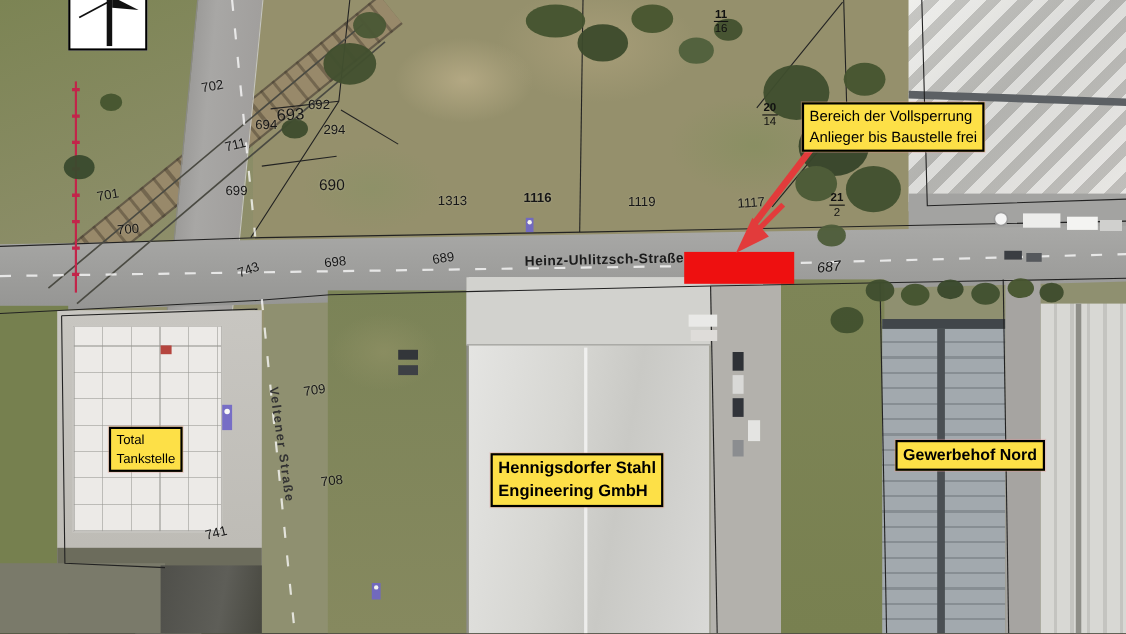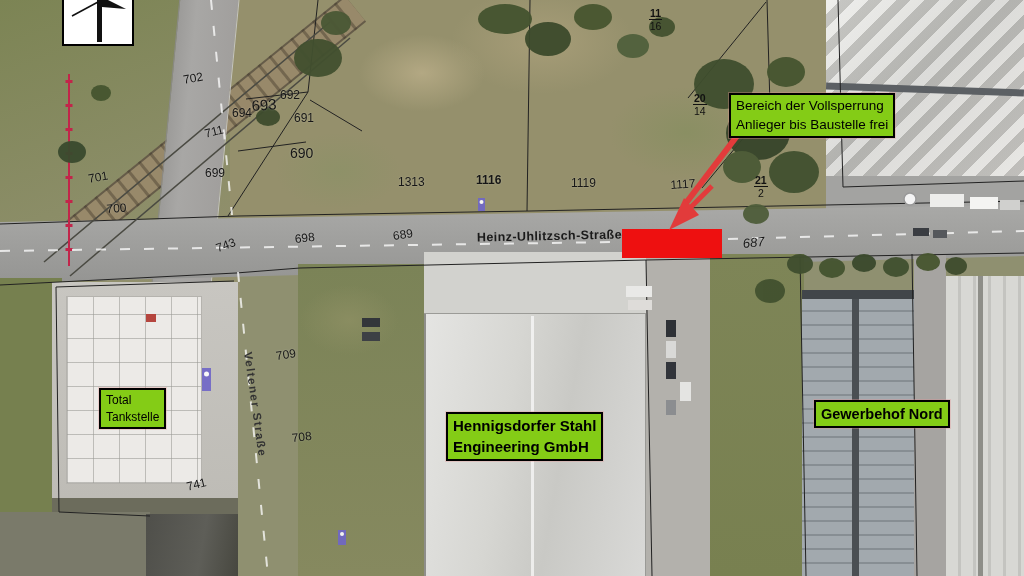--- a/index.html
+++ b/index.html
@@ -66,21 +66,21 @@
   #closure-marker{position:absolute;left:622px;top:229px;width:100px;height:29px;z-index:3;}
   .street-label{position:absolute;z-index:5;color:#1b1b1b;white-space:nowrap;}
   #heinz-label{left:477px;top:229px;font-weight:600;font-size:12.5px;letter-spacing:.4px;transform:rotate(-1.2deg);}
   #veltener-label{left:254px;top:351px;font-weight:600;font-size:11.5px;letter-spacing:1.5px;color:#333;
     transform:rotate(82deg);transform-origin:left top;}
   #parcel-layer{position:absolute;left:0;top:0;width:100%;height:100%;z-index:5;}
   .parcel{position:absolute;font-size:12px;color:#161616;transform-origin:left top;white-space:nowrap;
     text-shadow:0 0 2px rgba(255,255,255,.3);}
   .fraction{position:absolute;font-size:10.5px;color:#111;text-align:center;line-height:1.15;}
   .fraction .top{display:block;border-bottom:1px solid #111;padding:0 1px;font-weight:bold;}
-  .callout{position:absolute;background:#84cc16;border:2px solid #000;color:#000;padding:2px 5px;
+  .callout{position:absolute;background:#fde047;border:2px solid #000;color:#000;padding:2px 5px;
     line-height:1.38;white-space:nowrap;z-index:6;box-shadow:0 0 0 1px rgba(230,150,150,.35);}
   #closure-callout{left:729px;top:93px;font-size:13.5px;}
   #total-callout{left:99px;top:388px;font-size:12px;font-weight:500;}
   #stahl-callout{left:446px;top:412px;font-size:15px;font-weight:bold;}
   #gewerbehof-callout{left:814px;top:400px;font-size:14.5px;font-weight:bold;}
   #compass{position:absolute;left:62px;top:-6px;width:72px;height:52px;background:#fff;
     border:2px solid #000;z-index:7;}
 </style>
 </head>
 <body>
@@ -209,23 +209,23 @@
   </svg>
 
   <div class="street-label" id="heinz-label">Heinz-Uhlitzsch-Straße</div>
   <div class="street-label" id="veltener-label">Veltener Straße</div>
 
   <div id="parcel-layer">
       <span class="parcel" style="left: 182px; top: 73px; transform: rotate(-10deg);">702</span>
       <span class="parcel" style="left: 280px; top: 62px; margin-top: 26px;">692</span>
       <span class="parcel" style="left: 251px; top: 97px; transform: rotate(-4deg); font-size: 15px;">693</span>
       <span class="parcel" style="left: 232px; top: 106px;">694</span>
-      <span class="parcel" style="left: 294px; top: 111px;">691</span>
+      <span class="parcel" style="left: 294px; top: 111px;">294</span>
       <span class="parcel" style="left: 203px; top: 127px; transform: rotate(-14deg);">711</span>
-      <span class="parcel" style="left: 290px; top: 145px; font-size: 14px;">690</span>
+      <span class="parcel" style="left: 290px; top: 160px; font-size: 14px;">690</span>
       <span class="parcel" style="left: 205px; top: 166px;">699</span>
       <span class="parcel" style="left: 87px; top: 172px; transform: rotate(-10deg);">701</span>
       <span class="parcel" style="left: 106px; top: 202px; transform: rotate(-4deg);">700</span>
       <span class="parcel" style="left: 214px; top: 242px; transform: rotate(-20deg);">743</span>
       <span class="parcel" style="left: 294px; top: 232px; transform: rotate(-6deg);">698</span>
       <span class="parcel" style="left: 392px; top: 229px; transform: rotate(-8deg);">689</span>
       <span class="parcel" style="left: 398px; top: 175px;">1313</span>
       <span class="parcel" style="left: 476px; top: 173px; font-weight: bold;">1116</span>
       <span class="parcel" style="left: 571px; top: 176px;">1119</span>
       <span class="parcel" style="left: 670px; top: 178px; transform: rotate(-4deg);">1117</span>

